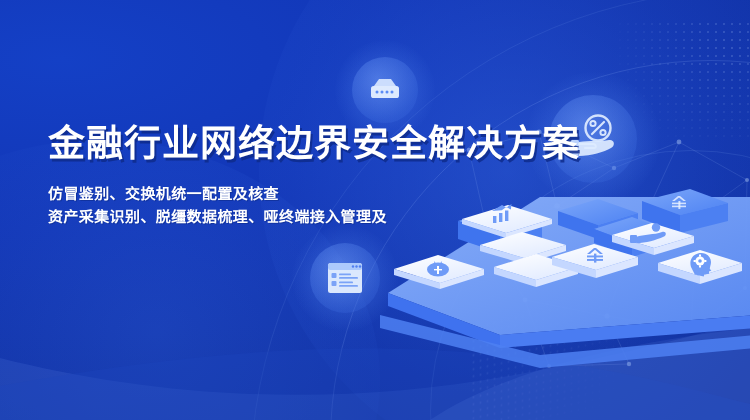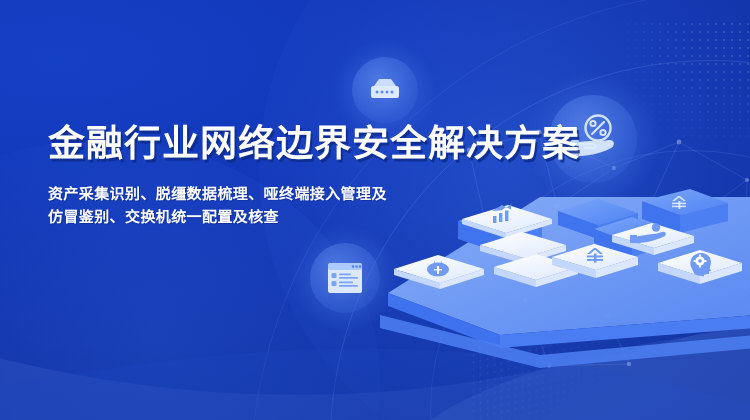--- a/index.html
+++ b/index.html
@@ -377,17 +377,17 @@
           <rect x="319" y="80.3" width="2" height="2.2"></rect>
           <rect x="313.6" y="75" width="2.2" height="2"></rect>
           <rect x="324.2" y="75" width="2.2" height="2"></rect>
         </g>
       </g>
     </g>
   </svg>
 
   <h1 class="headline">金融行业网络边界安全解决方案</h1>
   <p class="subhead">
+    <span>仿冒鉴别、交换机统一配置及核查</span>
     <span>资产采集识别、脱缰数据梳理、哑终端接入管理及</span>
-    <span>仿冒鉴别、交换机统一配置及核查</span>
   </p>
 
 </div>
 
 </body></html>

